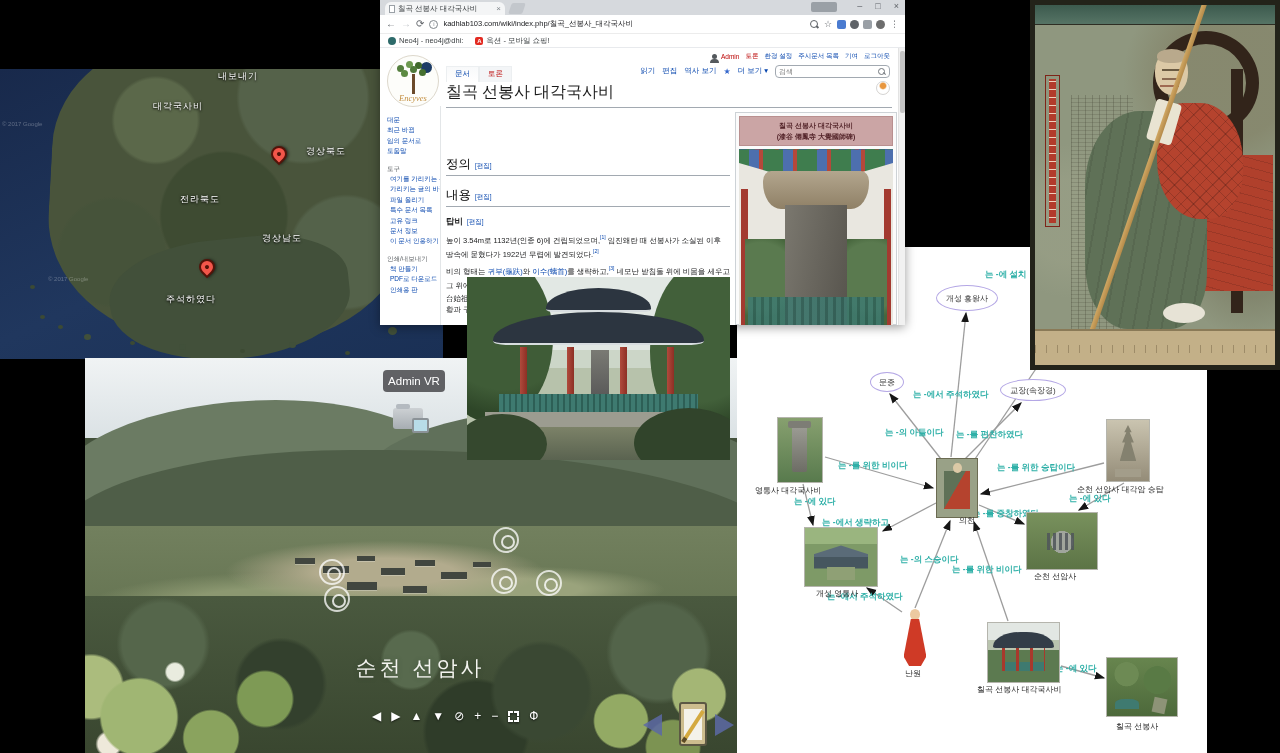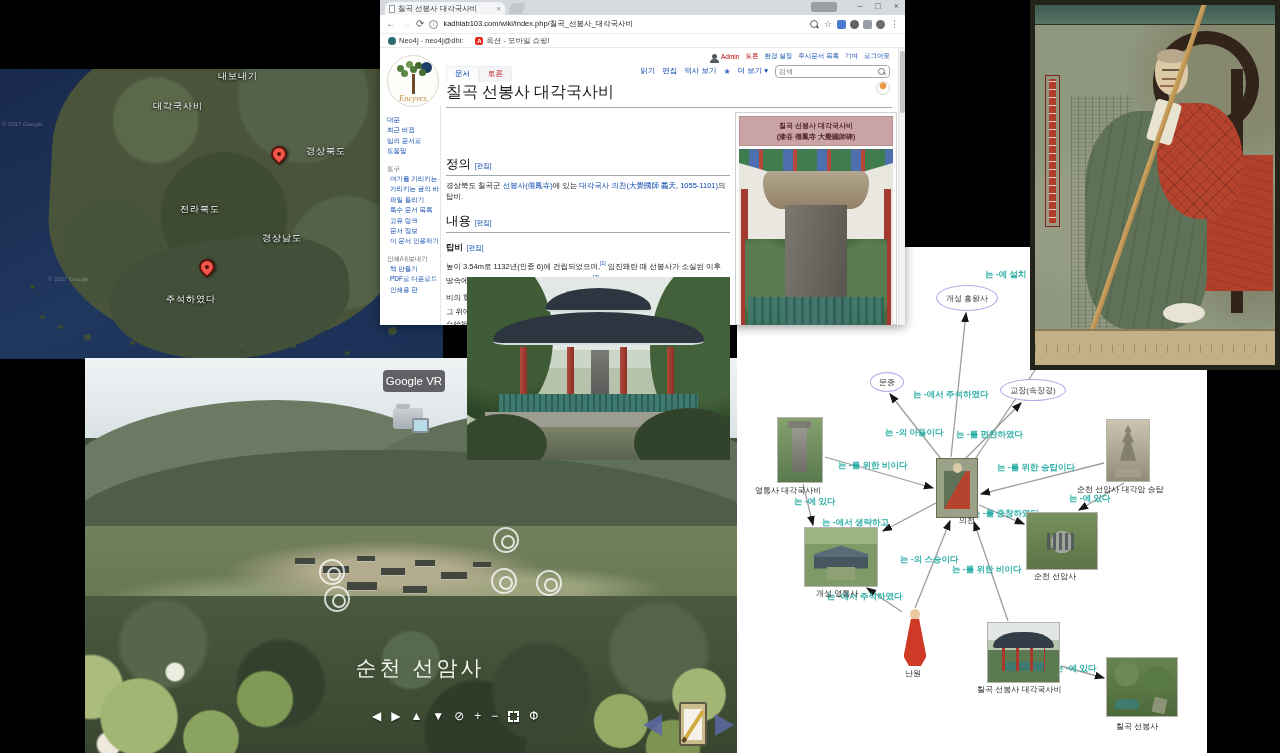--- a/index.html
+++ b/index.html
@@ -274,21 +274,21 @@
 </head>
 <body>
 
 <div id="map">
   <div id="land"></div>
   <div id="land2"></div>
   <div id="islands"></div>
 <span class="map-label" style="left: 218px; top: 1px;">내보내기</span>
     <span class="map-label" style="left: 153px; top: 31px;">대각국사비</span>
     <span class="map-label" style="left: 306px; top: 76px;">경상북도</span>
-    <span class="map-label" style="left: 180px; top: 134px; text-align: center;">전라북도</span>
+    <span class="map-label" style="left: 180px; top: 124px; text-align: center;">전라북도</span>
     <span class="map-label" style="left: 262px; top: 163px;">경상남도</span>
     <span class="map-label" style="left: 166px; top: 224px;">주석하였다</span>
     <span class="map-wm" style="left: 2px; top: 52px;">© 2017 Google</span>
     <span class="map-wm" style="left: 48px; top: 207px;">© 2017 Google</span>
     <div class="pin" style="left: 271px; top: 77px;"></div>
     <div class="pin" style="left: 199px; top: 190px;"></div>
   </div>
 
 <div id="vr">
   <div class="vr-sky"></div>
@@ -302,21 +302,21 @@
   <div class="roof" style="left:296px;top:210px;width:24px;height:7px"></div>
   <div class="roof" style="left:330px;top:202px;width:20px;height:6px"></div>
   <div class="roof" style="left:356px;top:214px;width:26px;height:7px"></div>
   <div class="roof" style="left:388px;top:204px;width:18px;height:5px"></div>
   <div class="roof" style="left:262px;top:224px;width:30px;height:8px"></div>
   <div class="roof" style="left:318px;top:228px;width:24px;height:7px"></div>
   <div class="vr-fore"></div>
   <div class="vr-spring"></div>
   <div class="vr-springR"></div>
   <div class="vr-enter">
-      <span>Google VR</span>
+      <span>Admin VR</span>
     </div>
   <div class="vr-cam"></div>
   <div class="vr-title">순천 선암사</div>
   <div class="vr-toolbar">
       <span>◀</span>
       <span>▶</span>
       <span>▲</span>
       <span>▼</span>
       <span>⊘</span>
       <span>+</span>
@@ -483,21 +483,20 @@
         <div class="sb-head">인쇄/내보내기</div>
         <div class="sb-item sb-sub">책 만들기</div>
         <div class="sb-item sb-sub">PDF로 다운로드</div>
         <div class="sb-item sb-sub">인쇄용 판</div>
       </div>
 
     <div class="content">
       <div class="h2row">
         <span>정의</span><span class="editlink">[편집]</span>
       </div>
-      <p class="mw"><span>경상북도 칠곡군 </span><span class="lnk">선봉사(僊鳳寺)</span><span>에 있는 </span><span class="lnk">대각국사 의천(大覺國師 義天, 1055-1101)</span><span>의 탑비.</span></p>
       <div class="h2row">
         <span>내용</span><span class="editlink">[편집]</span>
       </div>
       <div class="h3row">
         <span>탑비</span><span class="editlink">[편집]</span>
       </div>
       <p class="mw"><span>높이 3.54m로 1132년(인종 6)에 건립되었으며,</span><span class="sup">[1]</span><span> 임진왜란 때 선봉사가 소실된 이후 땅속에 묻혔다가 1922년 무렵에 발견되었다.</span><span class="sup">[2]</span></p>
       <p class="mw"><span>비의 형태는 </span><span class="lnk">귀부(龜趺)</span><span>와 </span><span class="lnk">이수(螭首)</span><span>를 생략하고,</span><span class="sup">[3]</span><span> 네모난 받침돌 위에 비몸을 세우고 그 위에 지붕돌을 얹었다.</span><span class="sup">[4]</span><span> 비신 상단에 전서체로 새겨진 "현태시조대각국사비명(天台始祖大覺國師碑銘)"이라는 제액(題額)이 있고,</span><span class="sup">[5]</span><span> 제액 양 옆은 각각 한 마리씩의 봉황과 구름 무늬를 새겼다.</span></p>
 
     </div>

